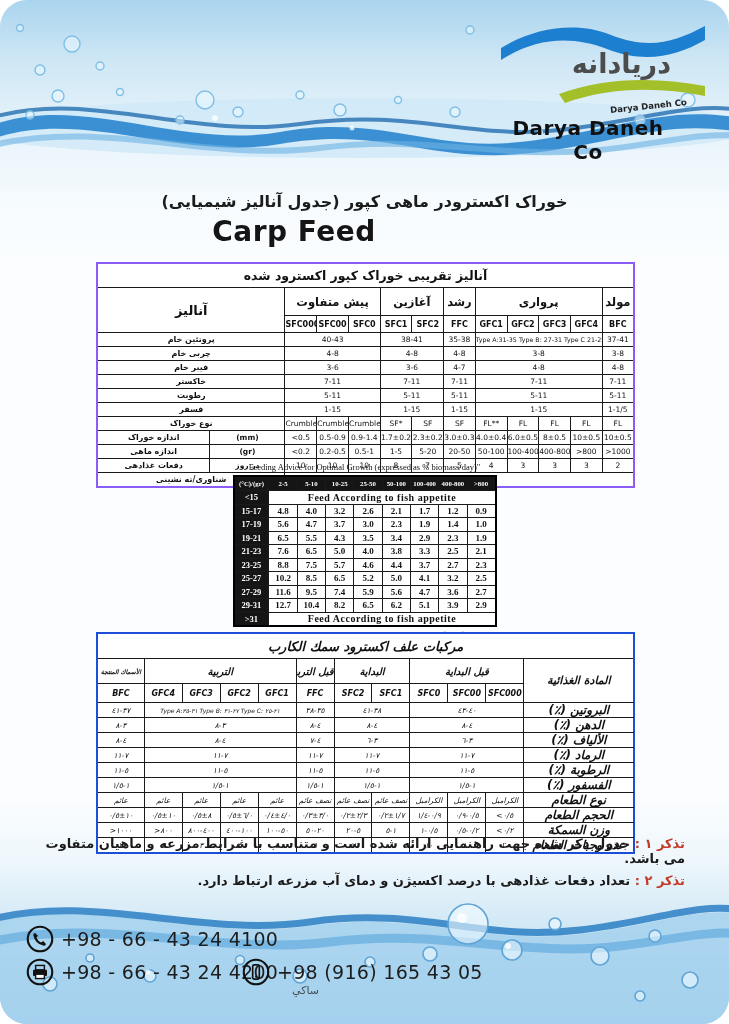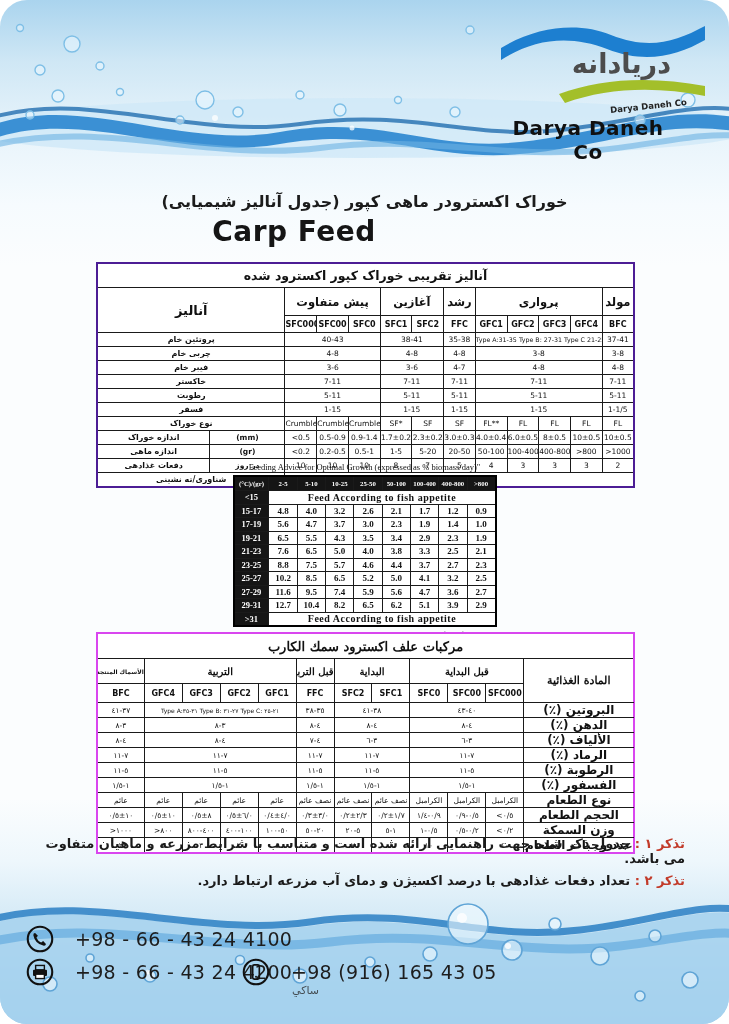--- a/index.html
+++ b/index.html
@@ -17,58 +17,58 @@
   
   .title-fa{position:absolute;top:192px;left:0;width:729px;text-align:center;font-size:16px;font-weight:bold;color:#1c1c1c;direction:rtl;}
   .title-en{position:absolute;top:215px;left:0;width:588px;text-align:center;font-size:28px;font-weight:800;color:#151515;letter-spacing:.5px;}
 
   
   table{border-collapse:collapse;table-layout:fixed;background:#fff;width:100%;}
   td{border:1px solid #1a1a1a;text-align:center;vertical-align:middle;padding:0;overflow:hidden;white-space:nowrap;color:#111;}
   .tbl-wrap{position:absolute;background:#fff;}
   .t1-wrap{top:262px;left:96px;width:539px;}
   .t3-wrap{top:632px;left:96px;width:539px;}
-  .t1{border:2px solid #4c1d95;}
+  .t1{border:2px solid #8b5cf6;}
   .t1 td{height:13px;font-size:7.5px;}
   .t1 .tt{font-size:12.5px;font-weight:bold;height:23px;direction:rtl;}
   .t1 .grp{font-size:11.5px;font-weight:bold;height:27px;direction:rtl;}
   .t1 .corner{font-size:13px;font-weight:bold;direction:rtl;}
   .t1 .code{font-size:8px;font-weight:bold;height:16px;}
   .t1 .lbl{font-size:8px;font-weight:bold;direction:rtl;}
   .t1 .unit{font-size:7.5px;font-weight:bold;direction:rtl;}
   .t1 .sm{font-size:6.3px;}
 
   
   .t2-wrap{position:absolute;top:462px;left:0;width:729px;text-align:center;}
   .t2-title{font-size:8.5px;color:#111;font-family:"Liberation Serif",serif;margin-bottom:3px;}
   .t2-box{width:264px;margin:0 auto;}
   .t2{border:2px solid #000;}
   .t2 td{height:12.5px;font-size:9px;font-family:"Liberation Serif",serif;font-weight:bold;}
   .t2 .hd{background:#151515;color:#fff;font-size:6.8px;height:13px;}
   .t2 .rl{background:#151515;color:#fff;font-size:8.5px;}
   .t2 .span-txt{font-size:10px;letter-spacing:.5px;}
   .t2-note{font-size:6.8px;color:#222;font-family:"Liberation Serif",serif;margin-top:3px;}
 
-  .t3{border:2px solid #d946ef;}
+  .t3{border:2px solid #1d4ed8;font-style:italic;}
   .t3 td{height:13.2px;font-size:7.5px;}
   .t3 .tt{font-size:13px;font-weight:bold;height:24px;direction:rtl;font-family:"DejaVu Serif",serif;}
   .t3 .grp{font-size:10px;font-weight:bold;height:24px;direction:rtl;font-family:"DejaVu Serif",serif;}
   .t3 .fh{font-size:6px;font-weight:bold;direction:rtl;}
   .t3 .corner{font-size:11px;font-weight:bold;direction:rtl;font-family:"DejaVu Serif",serif;}
   .t3 .code{font-size:8px;font-weight:bold;height:18px;}
   .t3 .lbl{font-size:12px;font-weight:bold;direction:rtl;}
   .t3 .sm{font-size:6px;}
 
   
   .notes{position:absolute;top:836px;right:44px;width:665px;direction:rtl;text-align:right;}
   .note-line{font-size:13px;font-weight:bold;color:#1b1b1b;margin-bottom:7px;}
   .note-label{color:#c23b2a;}
 
   
-  .contact{position:absolute;display:flex;align-items:center;gap:21px;}
+  .contact{position:absolute;display:flex;align-items:center;gap:7px;}
   .c-phone{top:925px;left:26px;}
   .c-fax{top:958px;left:26px;}
   .c-mobile{top:958px;left:242px;}
   .c-num{font-size:19px;color:#1d1d1d;font-weight:500;letter-spacing:.3px;white-space:nowrap;}
   .icon-circ{width:28px;height:28px;flex:0 0 28px;}
   .handwriting{position:absolute;top:984px;left:292px;font-size:11px;color:#2b2b2b;opacity:.8;direction:rtl;}
 </style>
 </head>
 <body>
 

